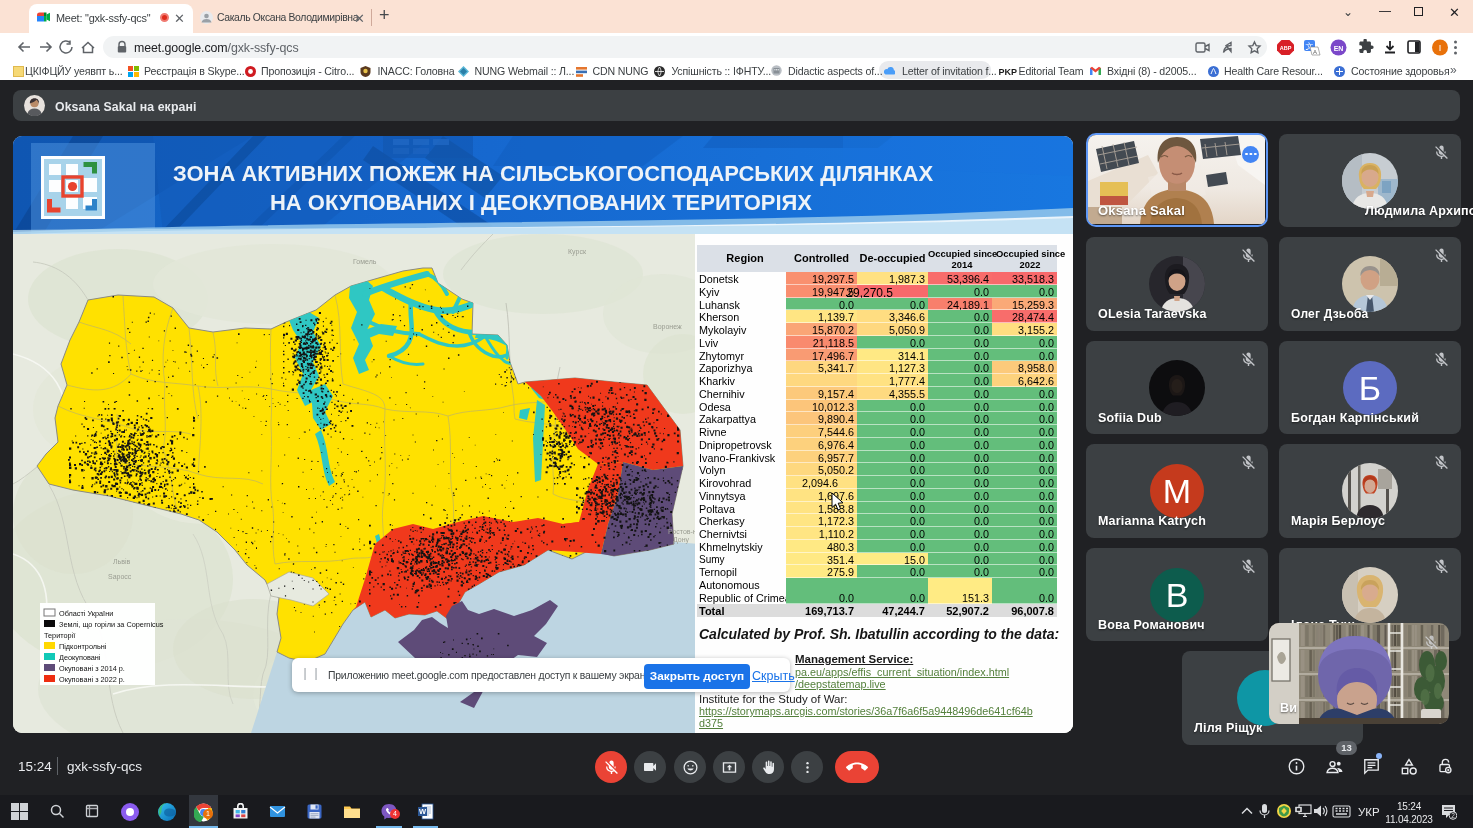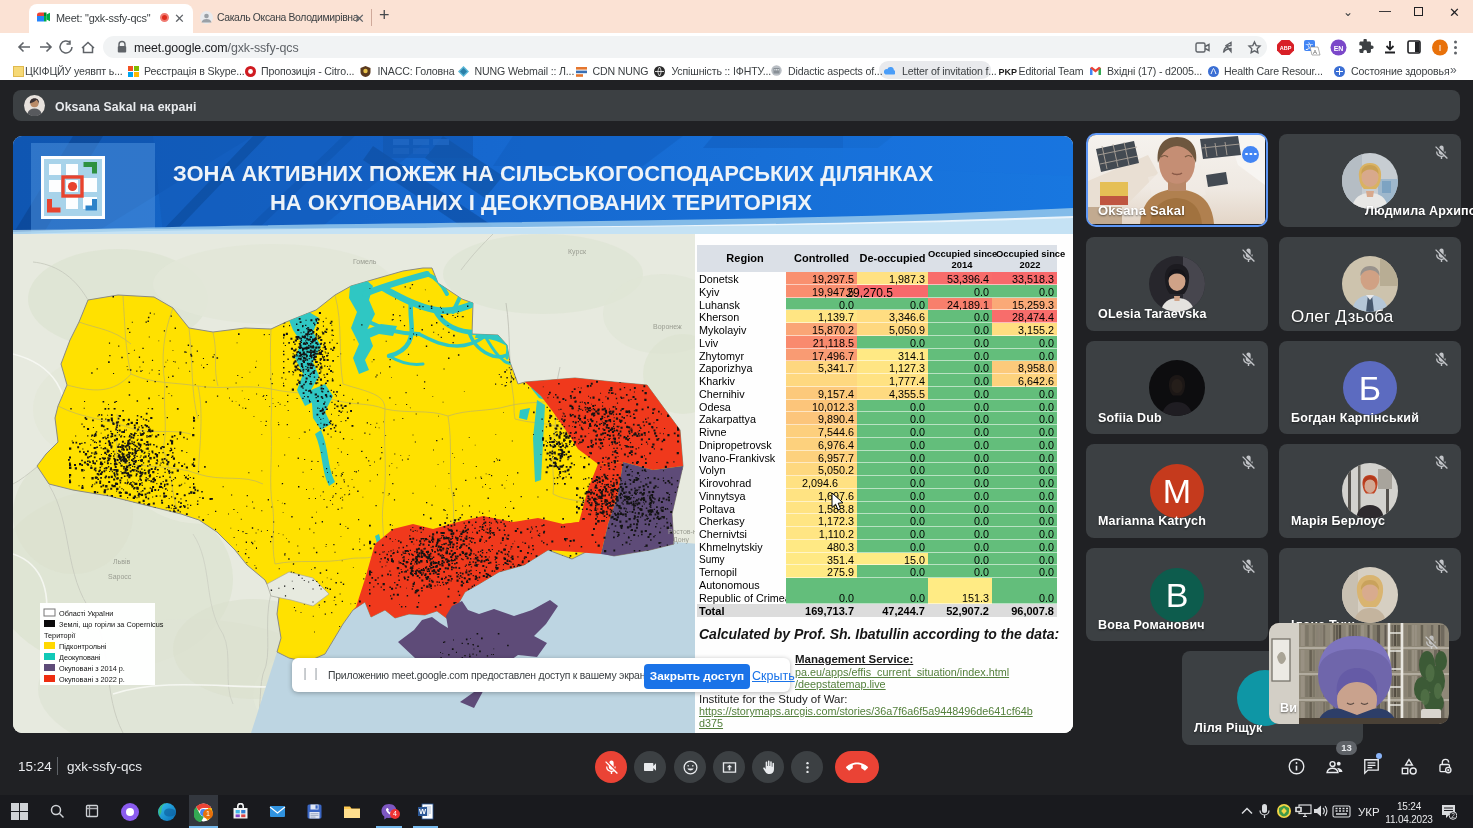--- a/index.html
+++ b/index.html
@@ -133,21 +133,21 @@
     <path d="M2.7 8.5a2.7 2.7 0 1 1 .6-5.3 3.4 3.4 0 0 1 6.6 1A2.2 2.2 0 0 1 9 8.5z" fill="#4a9df8"></path>
   </svg>
 <div class="bm" style="left:902px;">Letter of invitation f...</div>
 <div class="bm" style="left:998.5px;font-weight:bold;font-size:9px;top:66.5px;color:#1b1b1b;letter-spacing:0;">PKP</div>
 <div class="bm" style="left:1018.5px;">Editorial Team</div>
 <svg class="bi" style="left:1089.5px" viewBox="0 0 11 11">
     <path d="M0 2h2.5v7H0z" fill="#4285f4"></path>
     <path d="M8.5 2H11v7H8.5z" fill="#34a853"></path>
     <path d="M0 2 5.5 6.5 11 2 9 .8 5.5 3.5 2 .8z" fill="#ea4335"></path>
   </svg>
-<div class="bm" style="left:1107px;">Вхідні (17) - d2005...</div>
+<div class="bm" style="left:1107px;">Вхідні (8) - d2005...</div>
 <svg class="bi" style="left:1208px" viewBox="0 0 11 11">
     <circle cx="5.5" cy="5.5" r="5.5" fill="#3b6fd4"></circle>
     <path d="M3 8c1-2.5 1.8-4.8 2.5-5.5C6.2 3.2 7 5.5 8 8" stroke="#fff" stroke-width="1" fill="none"></path>
   </svg>
 <div class="bm" style="left:1224px;">Health Care Resour...</div>
 <svg class="bi" style="left:1333.5px" viewBox="0 0 11 11">
     <circle cx="5.5" cy="5.5" r="5.5" fill="#3b6fd4"></circle>
     <path d="M2 5.5h7M5.5 2v7" stroke="#fff" stroke-width="1" fill="none"></path>
   </svg>
 <div class="bm" style="left:1351px;">Состояние здоровья</div>
@@ -682,21 +682,21 @@
         <rect x="38" y="0" width="18" height="30" fill="#b8ad94"></rect>
         <ellipse cx="28" cy="23" rx="9.5" ry="11" fill="#d0a184"></ellipse>
         <path d="M28 10c-6.5 0-10 4.5-9.5 10 2-4 5.5-6 9.5-6s7.5 2 9.5 6c.5-5.5-3-10-9.5-10z" fill="#98928c"></path>
         <path d="M10 56c1-12 9-17 18-17s17 5 18 17z" fill="#b5c7d8"></path>
         <path d="M26 39h4l2 17h-8z" fill="#45566b"></path>
         <path d="M24 39h8l-4 5z" fill="#e8e9eb"></path>
       </svg></div>
     <svg class="abs" style="left:1433px;top:247px" width="17" height="17" viewBox="0 0 24 24" opacity="0.85">
       <path fill="#dadce0" d="M15 10.6V5a3 3 0 0 0-6 0v.2l6 6zm-3 4.4c.4 0 .7-.1 1-.2L8.2 10v.6A3.8 3.8 0 0 0 12 15zm6-4.4h-1.7c0 .6-.1 1.2-.3 1.7l1.3 1.3c.4-.9.7-1.9.7-3zM4.3 3 3 4.3l5.2 5.2v1.1A3.8 3.8 0 0 0 12 15c.5 0 1-.1 1.4-.3l1.3 1.3a6.3 6.3 0 0 1-2.7.7 6 6 0 0 1-6-6H4.3a7.7 7.7 0 0 0 6.7 7.6V21h2v-2.7c.9-.1 1.8-.4 2.6-.9L19.7 21 21 19.7 4.3 3z"></path>
     </svg>
-    <div class="abs" style="left:1291px;top:307px;font-size:17px;font-weight:normal;color:#fff;text-shadow:0 1px 2px rgba(0,0,0,.55);letter-spacing:.2px;white-space:nowrap;">Олег Дзьоба</div>
+    <div class="abs" style="left:1291px;top:307px;font-size:12px;font-weight:bold;color:#fff;text-shadow:0 1px 2px rgba(0,0,0,.55);letter-spacing:.2px;white-space:nowrap;">Олег Дзьоба</div>
 <div class="abs" style="left:1086px;top:340.5px;width:182px;height:93.5px;background:#3c4043;border-radius:8px;"></div>
     <div class="abs" style="left:1149.0px;top:359.5px;width:56px;height:56px;border-radius:50%;overflow:hidden;"><svg width="56" height="56" viewBox="0 0 56 56">
         <rect width="56" height="56" fill="#0d0d0f"></rect>
         <ellipse cx="28" cy="26" rx="5.5" ry="7" fill="#3a2d26"></ellipse>
         <path d="M28 15c-6 0-8.5 5-8 11 .5 5 2 8 4 9.5h8c2-1.5 3.5-4.5 4-9.5.5-6-2-11-8-11z" fill="#201a18" opacity=".8"></path>
         <path d="M13 56c1-10 8-14 15-14s14 4 15 14z" fill="#1f1d22"></path>
       </svg></div>
     <svg class="abs" style="left:1240px;top:350.5px" width="17" height="17" viewBox="0 0 24 24" opacity="0.85">
       <path fill="#dadce0" d="M15 10.6V5a3 3 0 0 0-6 0v.2l6 6zm-3 4.4c.4 0 .7-.1 1-.2L8.2 10v.6A3.8 3.8 0 0 0 12 15zm6-4.4h-1.7c0 .6-.1 1.2-.3 1.7l1.3 1.3c.4-.9.7-1.9.7-3zM4.3 3 3 4.3l5.2 5.2v1.1A3.8 3.8 0 0 0 12 15c.5 0 1-.1 1.4-.3l1.3 1.3a6.3 6.3 0 0 1-2.7.7 6 6 0 0 1-6-6H4.3a7.7 7.7 0 0 0 6.7 7.6V21h2v-2.7c.9-.1 1.8-.4 2.6-.9L19.7 21 21 19.7 4.3 3z"></path>
     </svg>

